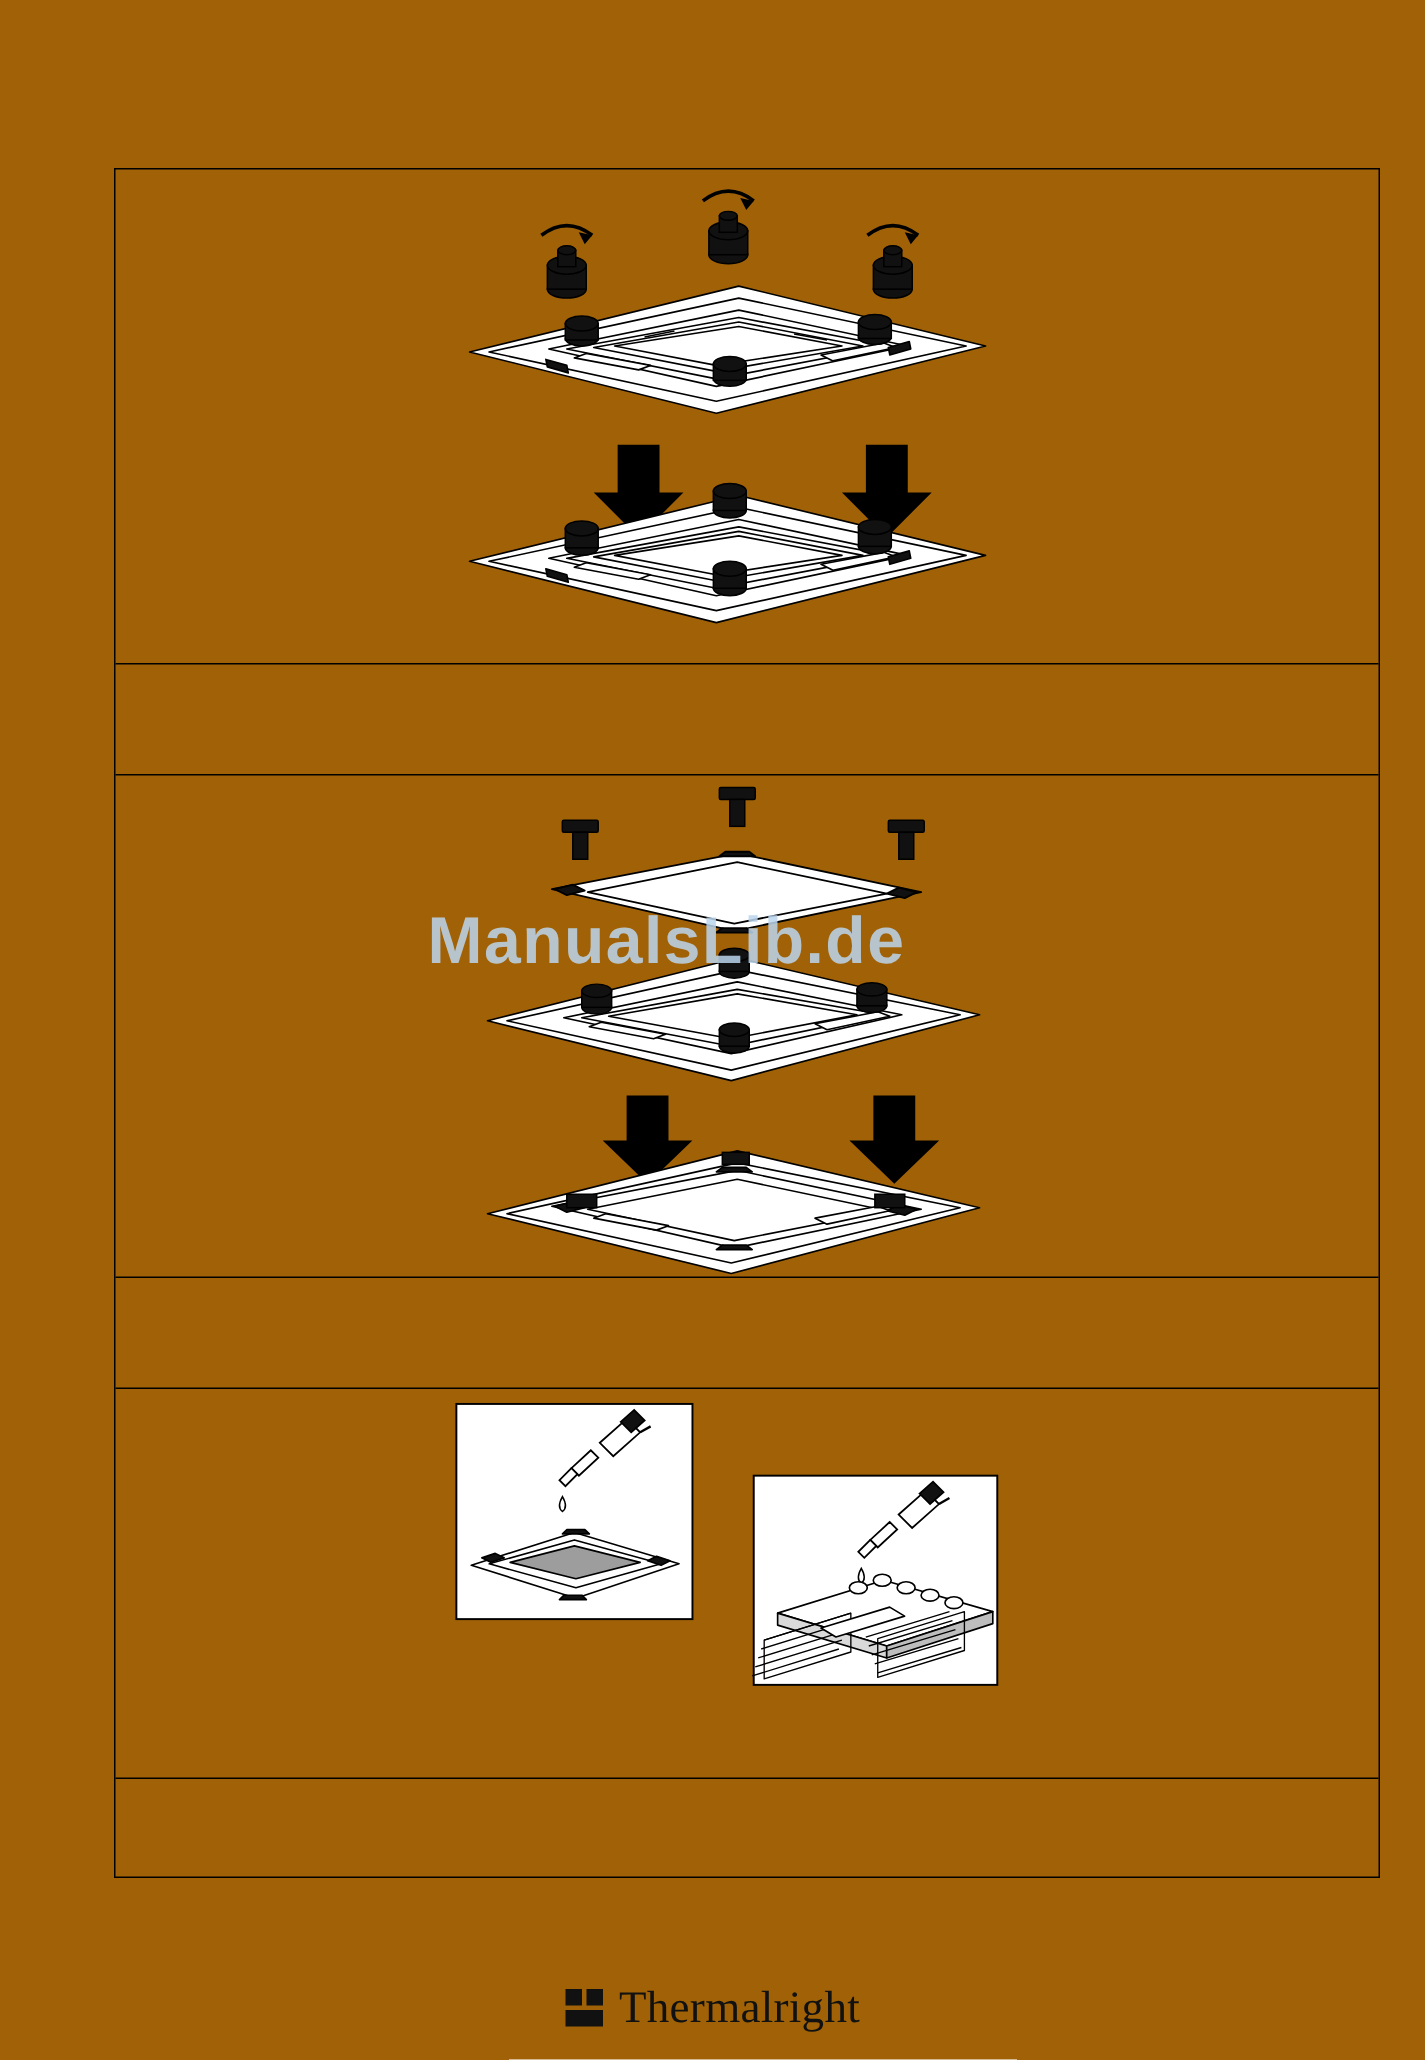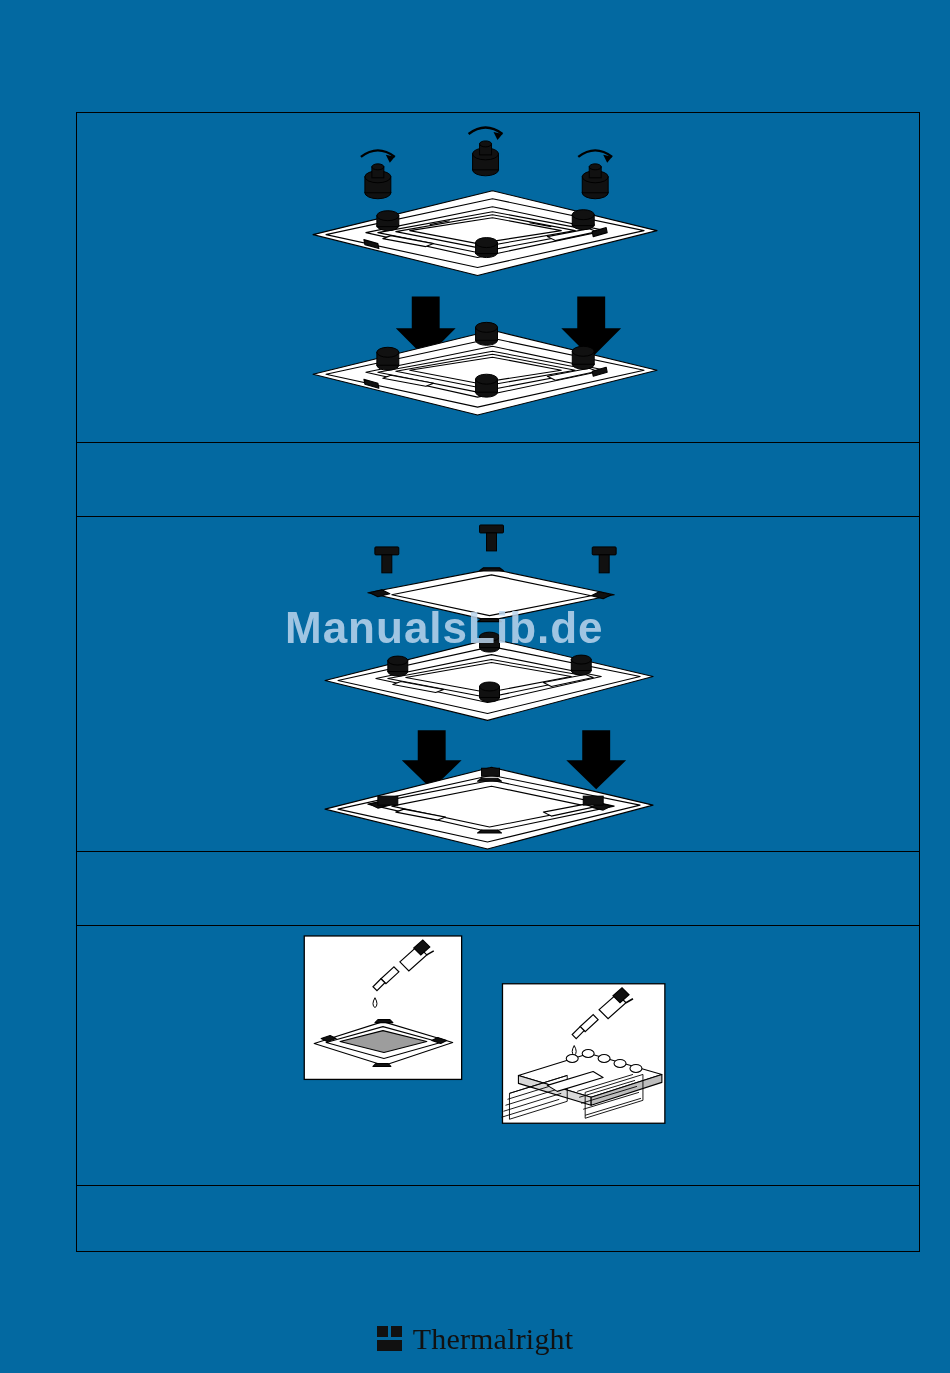--- a/index.html
+++ b/index.html
@@ -11,21 +11,21 @@
     width: 950px;
     height: 1373px;
     position: relative;
     font-family: "Liberation Sans", sans-serif;
     overflow: hidden;
   }
 
   .page {
     position: absolute;
     inset: 0;
-    background: #0369a1;
+    background: #a16207;
   }
 
   
   .manual-table {
     position: absolute;
     left: 76px;
     top: 112px;
     width: 844px;
     height: 1140px;
     border: 1.5px solid #000;

